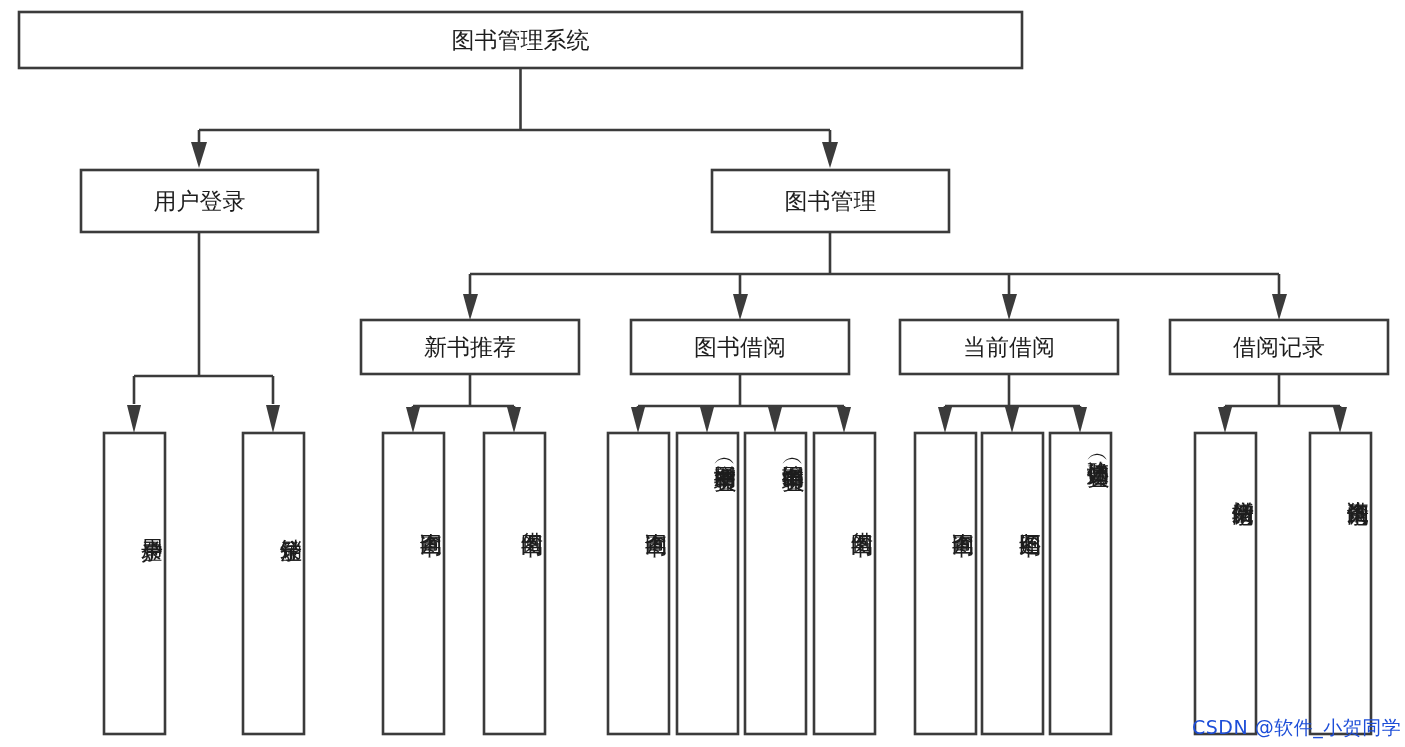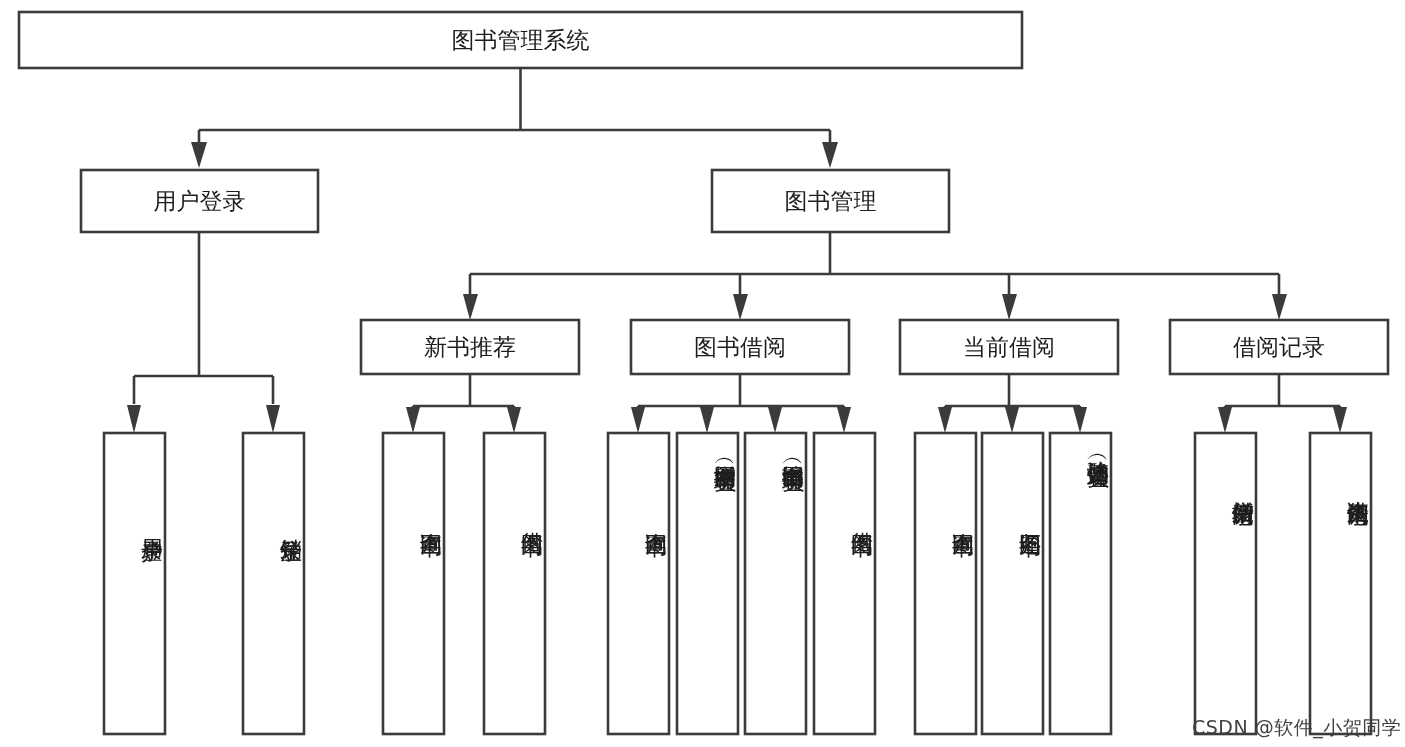--- a/index.html
+++ b/index.html
@@ -70,21 +70,21 @@
     white-space: nowrap;
     width: 100%;
     text-align: left;
     padding-top: 4px;
     box-sizing: border-box;
   }
   .watermark {
     position: absolute;
     font-family: "DejaVu Sans", "Liberation Sans", sans-serif;
     font-size: 19px;
-    color: #404040;
+    color: #1d4ed8;
     white-space: nowrap;
     letter-spacing: 0.5px;
     pointer-events: none;
   }
 </style>
 </head>
 <body>
 
 <div id="diagram-root">
 

